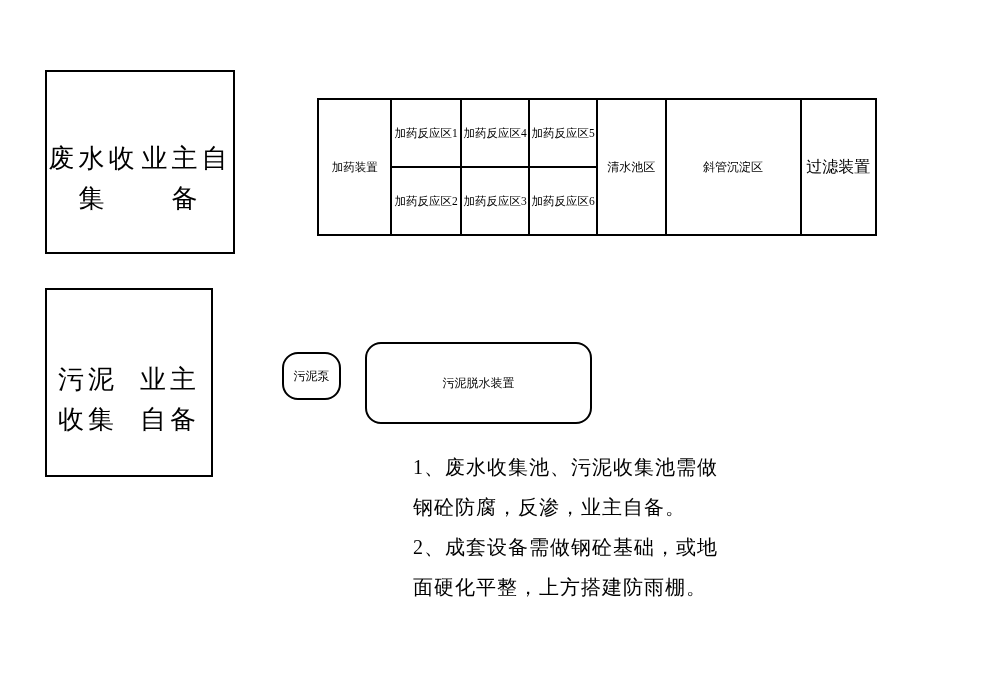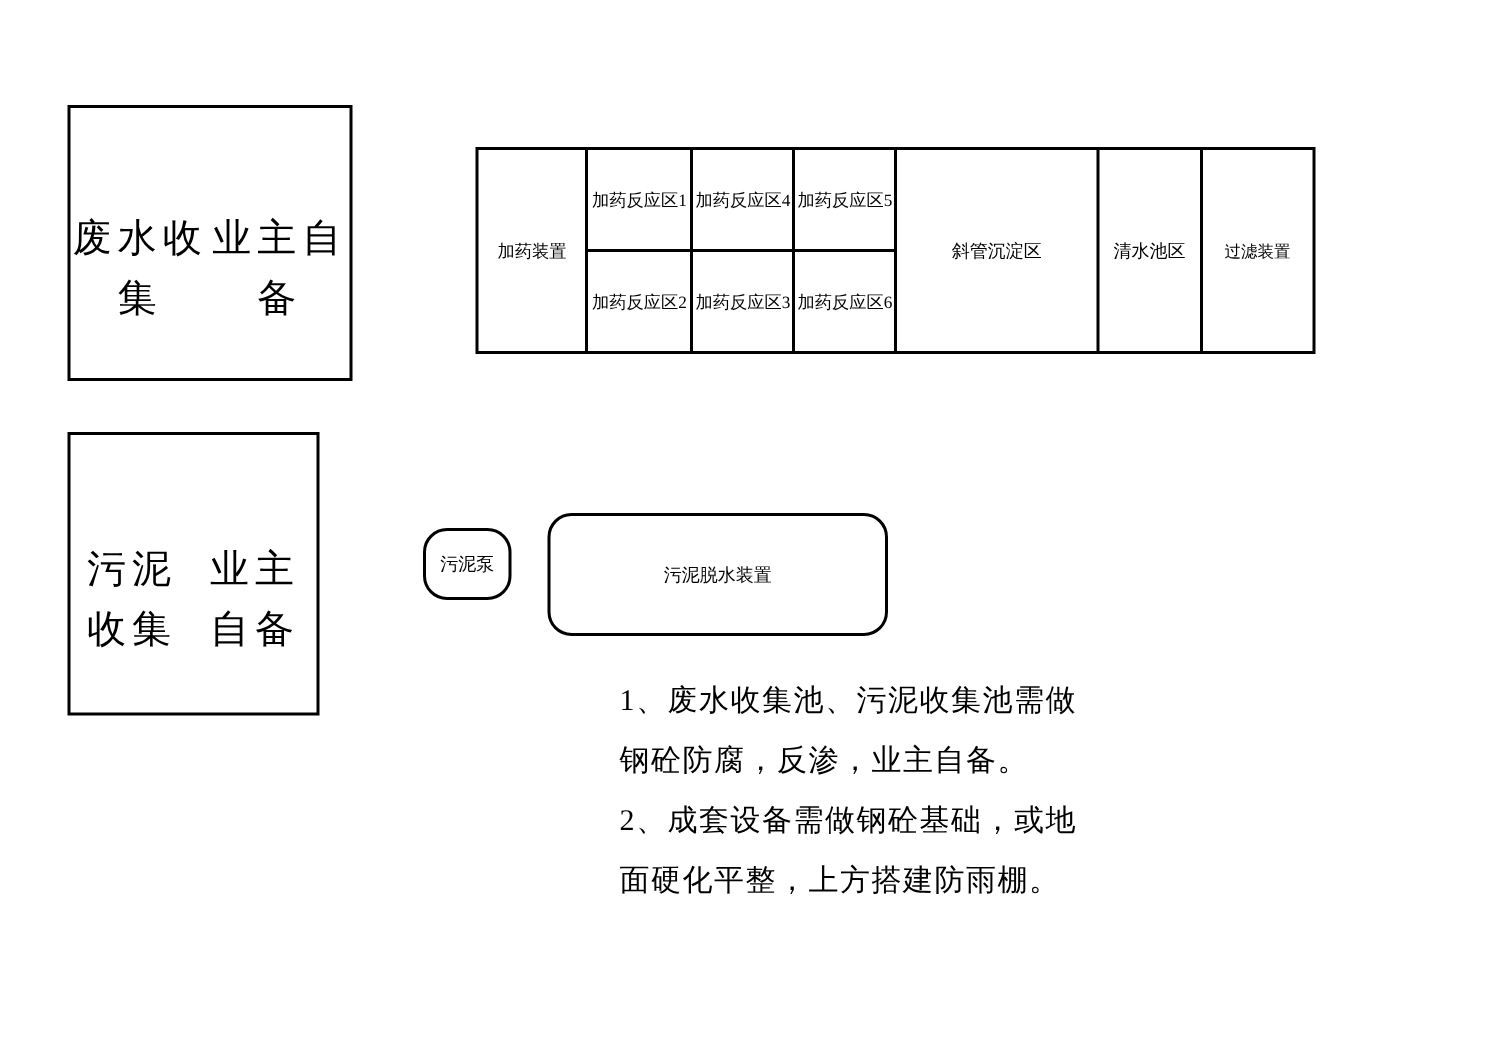--- a/index.html
+++ b/index.html
@@ -134,29 +134,29 @@
 
     <div class="grid-col split" style="width:68px;">
       <div class="split-cell top">
         <span>加药反应区5</span>
       </div>
       <div class="split-cell bottom">
         <span>加药反应区6</span>
       </div>
     </div>
 
+    <div class="grid-col" style="width:69px; font-size:12px;">
+      <span>清水池区</span>
+    </div>
+
     <div class="grid-col" style="width:136px; font-size:12px;">
       <span>斜管沉淀区</span>
     </div>
 
-    <div class="grid-col" style="width:69px; font-size:12px;">
-      <span>清水池区</span>
-    </div>
-
-    <div class="grid-col" style="width:74px; font-size:11px;">
+    <div class="grid-col" style="width:74px; font-size:16px;">
       <span>过滤装置</span>
     </div>
   </div>
 
   <div class="outline-box small-label-box" style="left:282px; top:352px; width:59px; height:48px;">
     <span>污泥泵</span>
   </div>
 
   <div class="outline-box small-label-box" style="left:365px; top:342px; width:227px; height:82px;">
     <span>污泥脱水装置</span>

